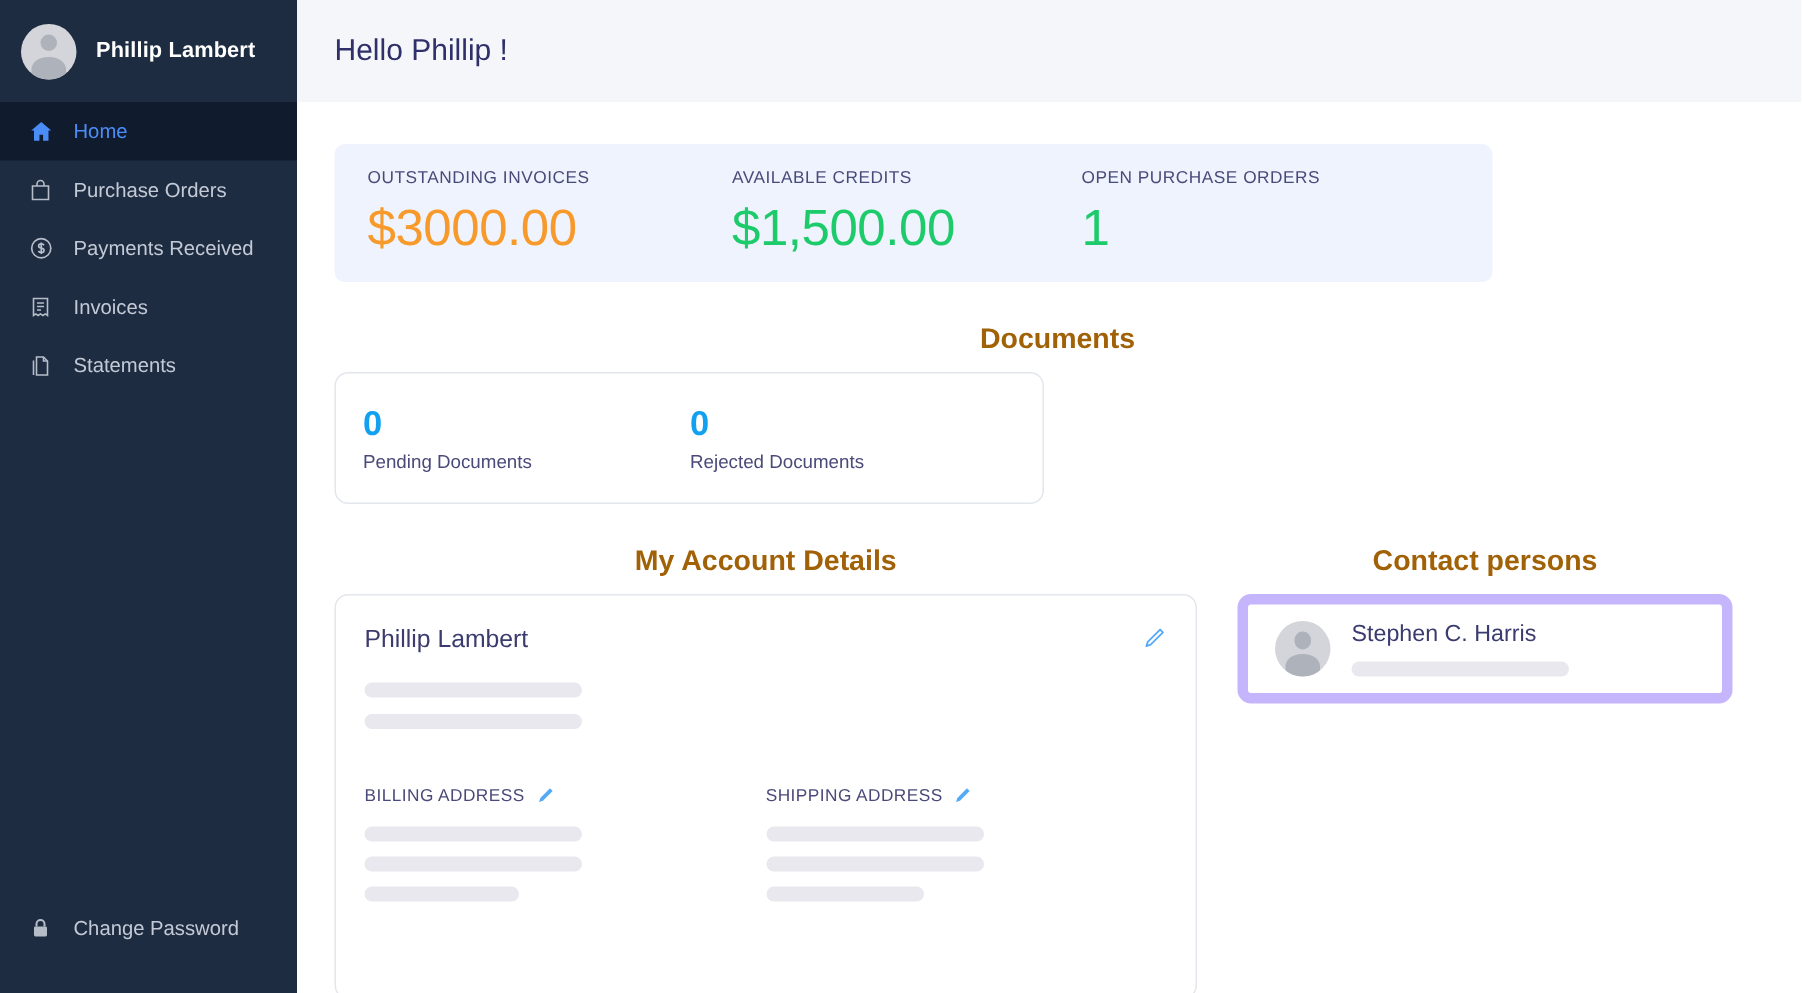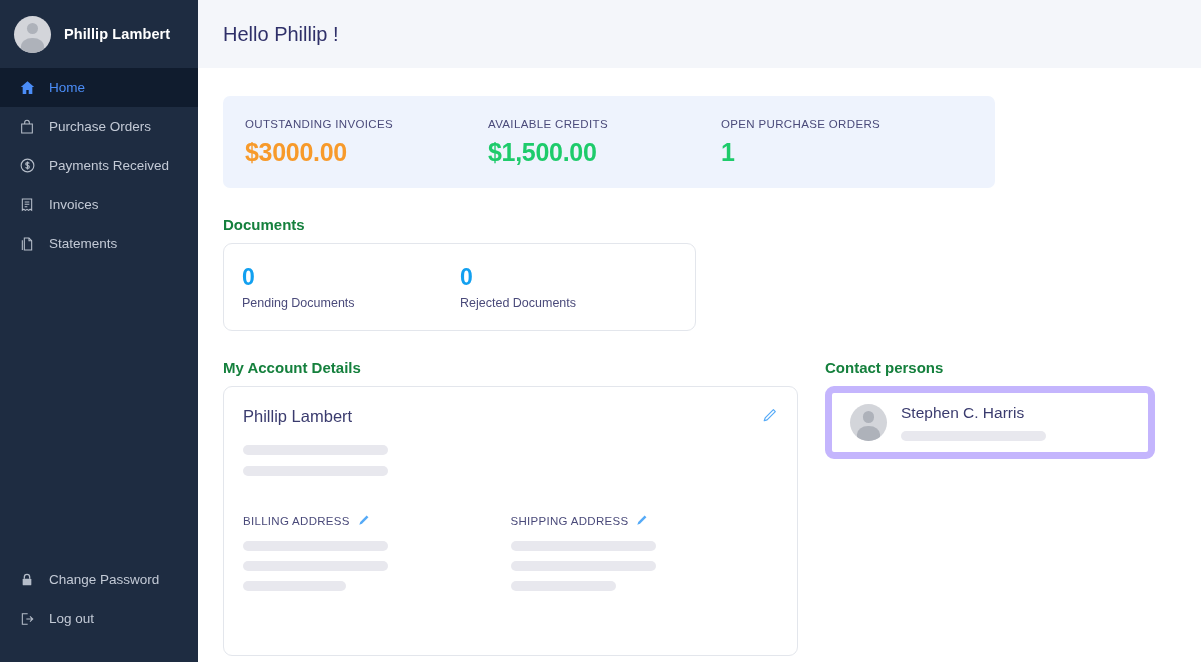--- a/index.html
+++ b/index.html
@@ -159,27 +159,28 @@
   }
   .stat { display: flex; flex-direction: column; gap: 8px; }
   .stat:nth-child(1) { width: 243px; }
   .stat:nth-child(2) { width: 233px; }
   .stat-label {
     font-size: 11.5px;
     letter-spacing: .35px;
     color: #4a4a7a;
     text-transform: uppercase;
   }
-  .stat-value { font-size: 25px; font-weight: bold; letter-spacing: -.3px; }
+  .stat-value { font-size: 34px; font-weight: normal; letter-spacing: -.3px; }
 
   
   .section-title {
-    font-size: 15px;
-    color: #15803d;
+    font-size: 19px;
+    color: #a16207;
     margin: 28px 0 10px 0;
+    text-align: center;
   }
 
   
   .docs-card {
     width: 473px;
     height: 88px;
     border: 1px solid #e3e6ec;
     border-radius: 9px;
     background: #fff;
     display: flex;
@@ -322,29 +323,20 @@
       <div class="nav-item">
         <span class="nav-icon">
           <svg width="16" height="16" viewBox="0 0 24 24" fill="#b5bdc9">
             <path d="M7 10V7.6a5 5 0 0 1 10 0V10h-2V7.6a3 3 0 0 0-6 0V10z"></path>
             <rect x="5.5" y="10" width="13" height="10" rx="1.4"></rect>
           </svg>
         </span>
         <span>Change Password</span>
       </div>
 
-      <div class="nav-item">
-        <span class="nav-icon">
-          <svg width="16" height="16" viewBox="0 0 24 24" fill="none" stroke="#b5bdc9" stroke-width="1.6">
-            <path d="M13 4H5v16h8"></path>
-            <path d="M11 12h9M16.5 8.2 20.6 12l-4.1 3.8"></path>
-          </svg>
-        </span>
-        <span>Log out</span>
-      </div>
     </div>
   </aside>
 
   <main class="main">
 
     <div class="topbar">
       <h1 class="greeting">Hello Phillip !</h1>
     </div>
 
     <div class="content">

